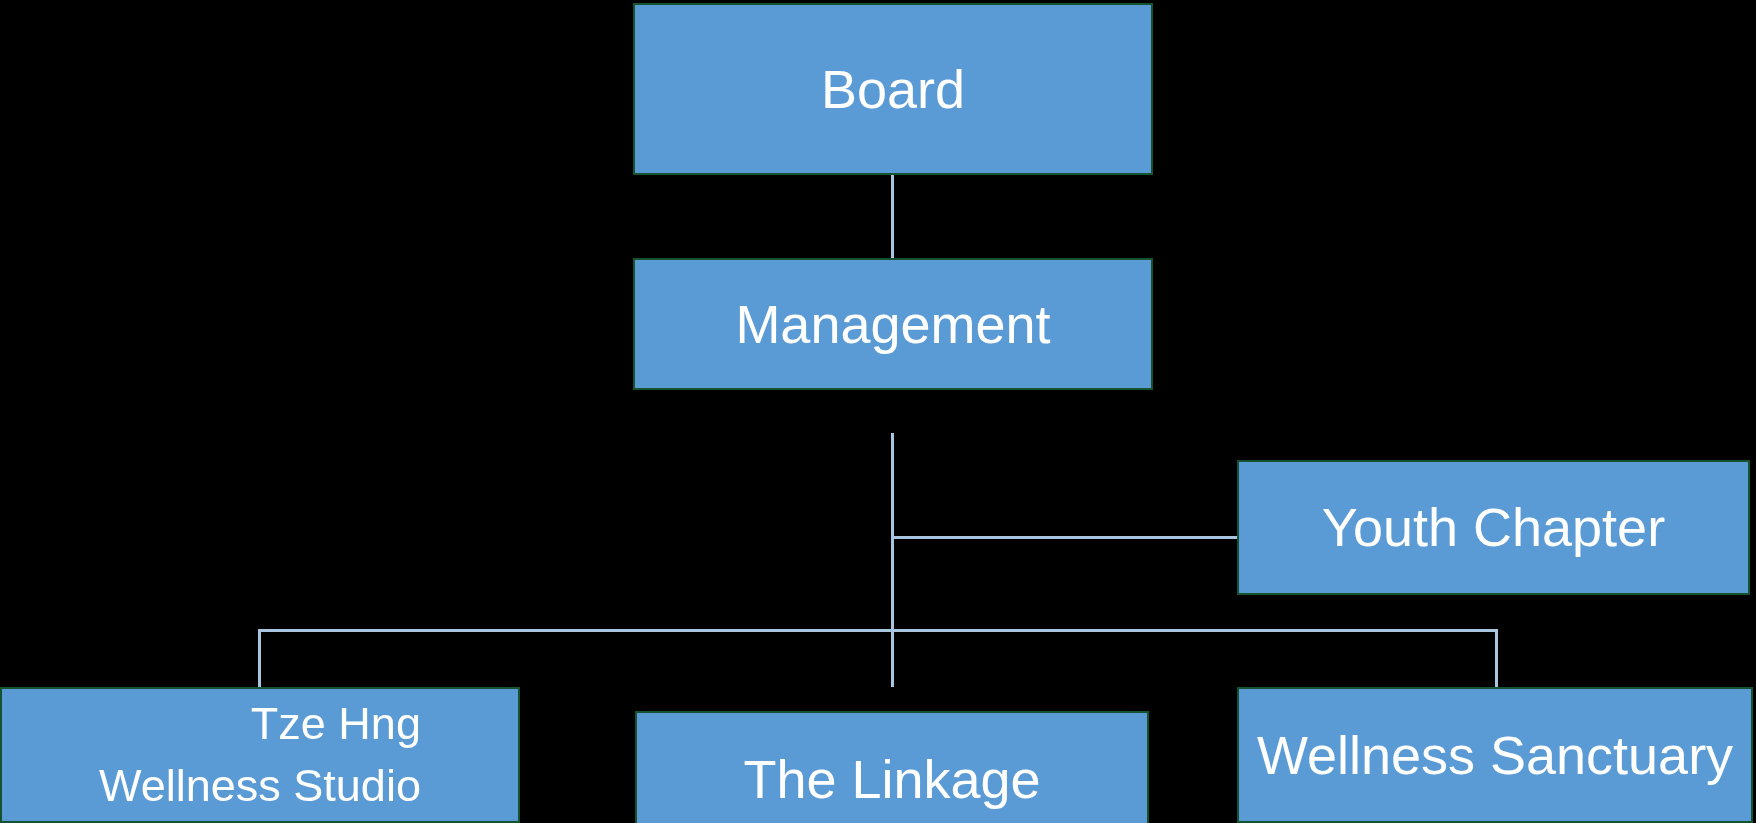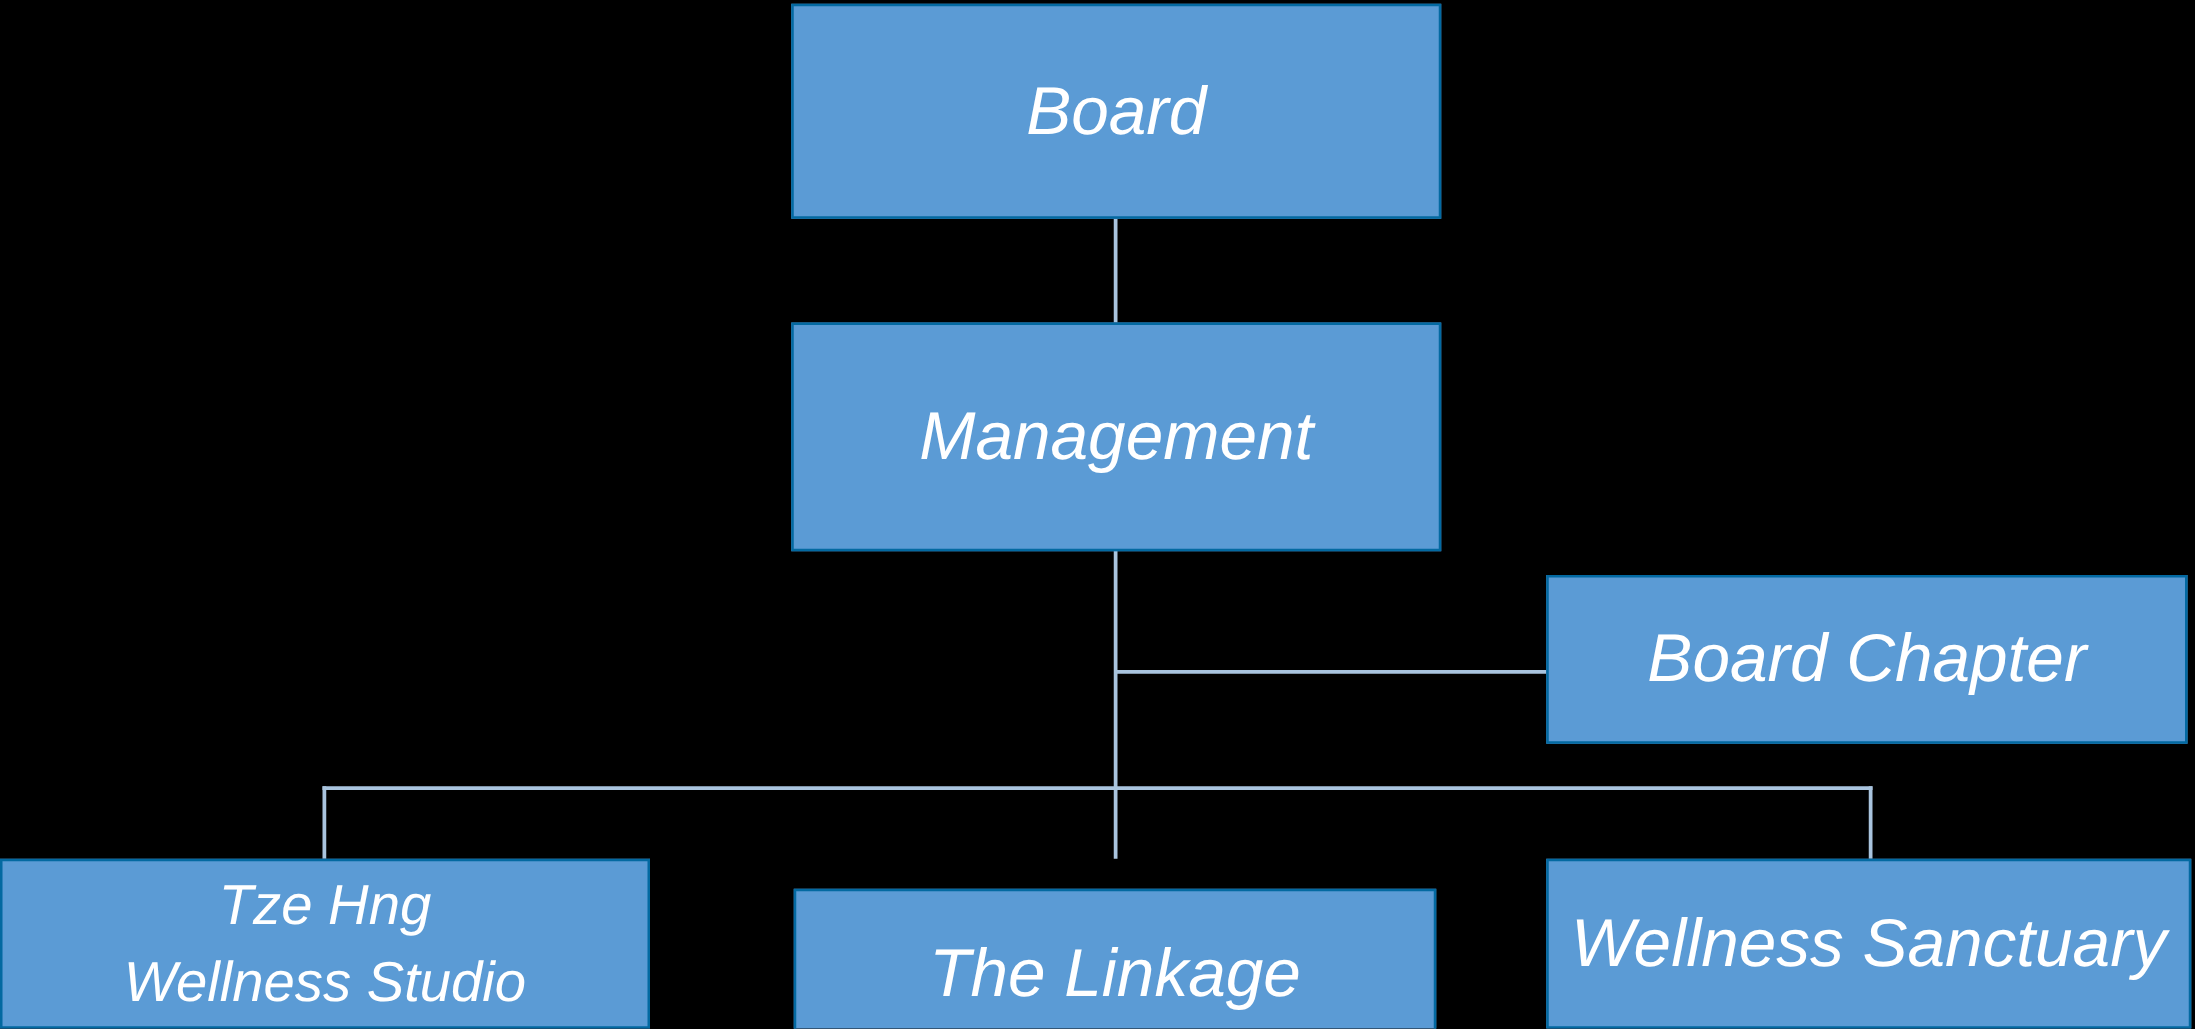--- a/index.html
+++ b/index.html
@@ -11,44 +11,43 @@
     position: relative;
     width: 1756px;
     height: 823px;
     background: #000000;
     overflow: hidden;
     font-family: "Liberation Sans", sans-serif;
   }
   .node {
     position: absolute;
     background: #5B9BD5;
-    border: 2px solid #0369a1;
+    border: 2px solid #14532d;
     box-sizing: border-box;
     display: flex;
     align-items: center;
     justify-content: center;
     text-align: center;
     color: #FFFFFF;
     font-size: 54px;
     line-height: 1.15;
     white-space: pre-line;
-    font-style: italic;
   }
   .node .lbl { display: block; }
   .connector {
     position: absolute;
     background: #A9C4DE;
   }
 
   
   #node-board            { left: 633px;  top: 3px;   width: 520px; height: 172px; }
-  #node-management       { left: 633px;  top: 258px; width: 520px; height: 183px; }
+  #node-management       { left: 633px;  top: 258px; width: 520px; height: 132px; }
   #node-youth-chapter    { left: 1237px; top: 460px; width: 513px; height: 135px; }
   #node-tze-hng          { left: 0px;    top: 687px; width: 520px; height: 136px;
-                           font-size: 45px; line-height: 1.38; }
+                           font-size: 45px; line-height: 1.38; text-align: right; }
   #node-the-linkage      { left: 635px;  top: 687px; width: 514px; height: 136px; margin-top: 24px; }
   #node-raintree         { left: 1237px; top: 687px; width: 516px; height: 136px; }
 
   
   #conn-board-management { left: 891px;  top: 175px; width: 3px;    height: 83px; }
   #conn-management-drop  { left: 891px;  top: 433px; width: 3px;    height: 254px; }
   #conn-youth-branch     { left: 893px;  top: 536px; width: 344px;  height: 3px; }
   #conn-bottom-rail      { left: 258px;  top: 629px; width: 1240px; height: 3px; }
   #conn-drop-tze-hng     { left: 258px;  top: 629px; width: 3px;    height: 58px; }
   #conn-drop-raintree    { left: 1495px; top: 629px; width: 3px;    height: 58px; }
@@ -67,21 +66,21 @@
 
   <div class="node" id="node-board">
     <span class="lbl">Board</span>
   </div>
 
   <div class="node" id="node-management">
     <span class="lbl">Management</span>
   </div>
 
   <div class="node" id="node-youth-chapter">
-    <span class="lbl">Board Chapter</span>
+    <span class="lbl">Youth Chapter</span>
   </div>
 
   <div class="node" id="node-tze-hng">
     <span class="lbl">Tze Hng
 Wellness Studio</span>
   </div>
 
   <div class="node" id="node-the-linkage">
     <span class="lbl">The Linkage</span>
   </div>

